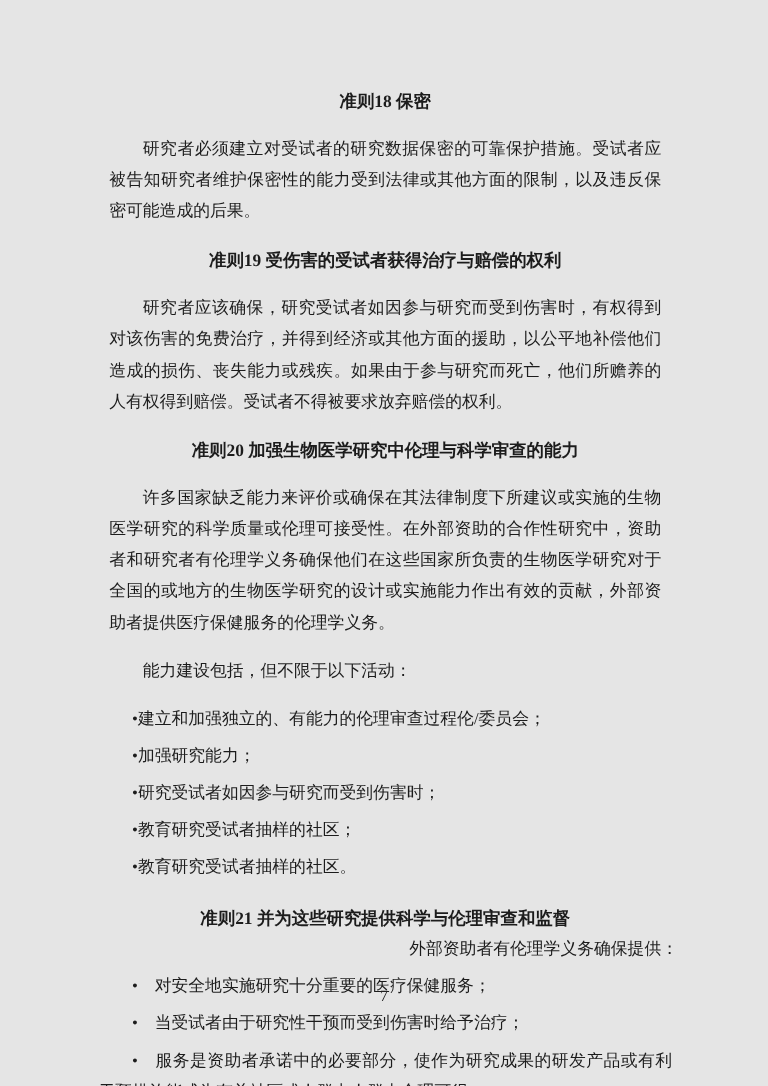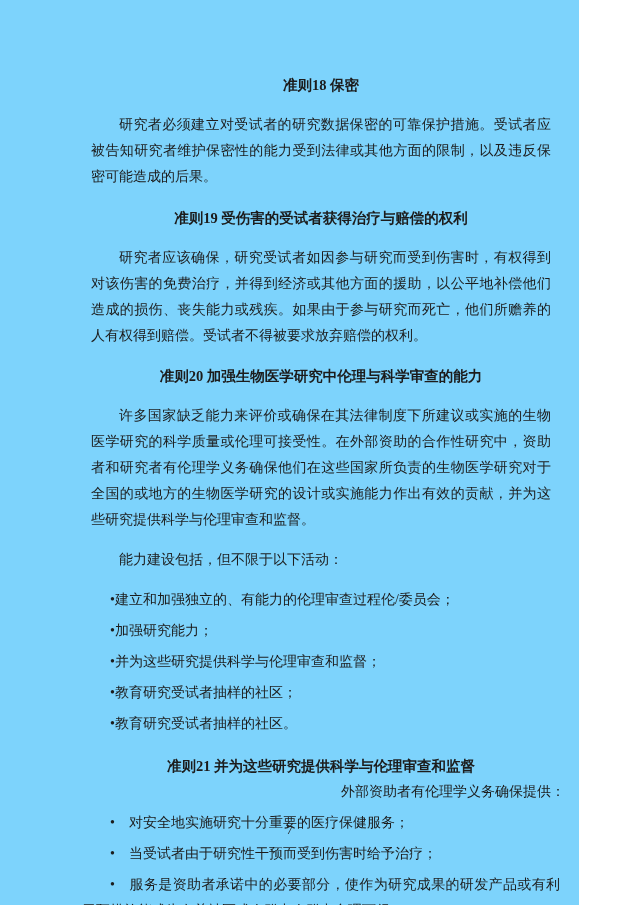--- a/index.html
+++ b/index.html
@@ -2,23 +2,23 @@
 <html><head>
 <meta charset="utf-8">
 <style>
   html, body {
     margin: 0;
     padding: 0;
     background: #ffffff;
   }
   .page {
     position: relative;
-    width: 579px;
+    width: 640px;
     height: 905px;
-    background: #7dd3fc;
+    background: #e5e5e5;
     overflow: hidden;
     color: #1c1c1c;
     font-family: "Liberation Serif", "DejaVu Serif", serif;
     font-size: 14px;
     line-height: 26px;
   }
   .content {
     position: absolute;
     left: 77px;
     top: 72px;
@@ -72,25 +72,25 @@
       <p class="para">研究者必须建立对受试者的研究数据保密的可靠保护措施。受试者应被告知研究者维护保密性的能力受到法律或其他方面的限制，以及违反保密可能造成的后果。</p>
     </section>
 
     <section>
       <h2 class="heading gap-lg">准则19 受伤害的受试者获得治疗与赔偿的权利</h2>
       <p class="para">研究者应该确保，研究受试者如因参与研究而受到伤害时，有权得到对该伤害的免费治疗，并得到经济或其他方面的援助，以公平地补偿他们造成的损伤、丧失能力或残疾。如果由于参与研究而死亡，他们所赡养的人有权得到赔偿。受试者不得被要求放弃赔偿的权利。</p>
     </section>
 
     <section>
       <h2 class="heading gap-md">准则20 加强生物医学研究中伦理与科学审查的能力</h2>
-      <p class="para">许多国家缺乏能力来评价或确保在其法律制度下所建议或实施的生物医学研究的科学质量或伦理可接受性。在外部资助的合作性研究中，资助者和研究者有伦理学义务确保他们在这些国家所负责的生物医学研究对于全国的或地方的生物医学研究的设计或实施能力作出有效的贡献，并为这些研究提供科学与伦理审查和监督。</p>
+      <p class="para">许多国家缺乏能力来评价或确保在其法律制度下所建议或实施的生物医学研究的科学质量或伦理可接受性。在外部资助的合作性研究中，资助者和研究者有伦理学义务确保他们在这些国家所负责的生物医学研究对于全国的或地方的生物医学研究的设计或实施能力作出有效的贡献，外部资助者提供医疗保健服务的伦理学义务。</p>
       <p class="para">能力建设包括，但不限于以下活动：</p>
       <p class="bullet-line">•建立和加强独立的、有能力的伦理审查过程伦/委员会；</p>
       <p class="bullet-line">•加强研究能力；</p>
-      <p class="bullet-line">•并为这些研究提供科学与伦理审查和监督；</p>
+      <p class="bullet-line">•研究受试者如因参与研究而受到伤害时；</p>
       <p class="bullet-line">•教育研究受试者抽样的社区；</p>
       <p class="bullet-line">•教育研究受试者抽样的社区。</p>
     </section>
 
     <section>
       <h2 class="heading gap-sm">准则21 并为这些研究提供科学与伦理审查和监督</h2>
       <p class="lead-one">外部资助者有伦理学义务确保提供：</p>
       <p class="bullet-line">•　对安全地实施研究十分重要的医疗保健服务；</p>
       <p class="bullet-line">•　当受试者由于研究性干预而受到伤害时给予治疗；</p>
       <p class="bullet-line">•　服务是资助者承诺中的必要部分，使作为研究成果的研发产品或有利干预措施能成为有关社区或人群中人群中合理可得。</p>

